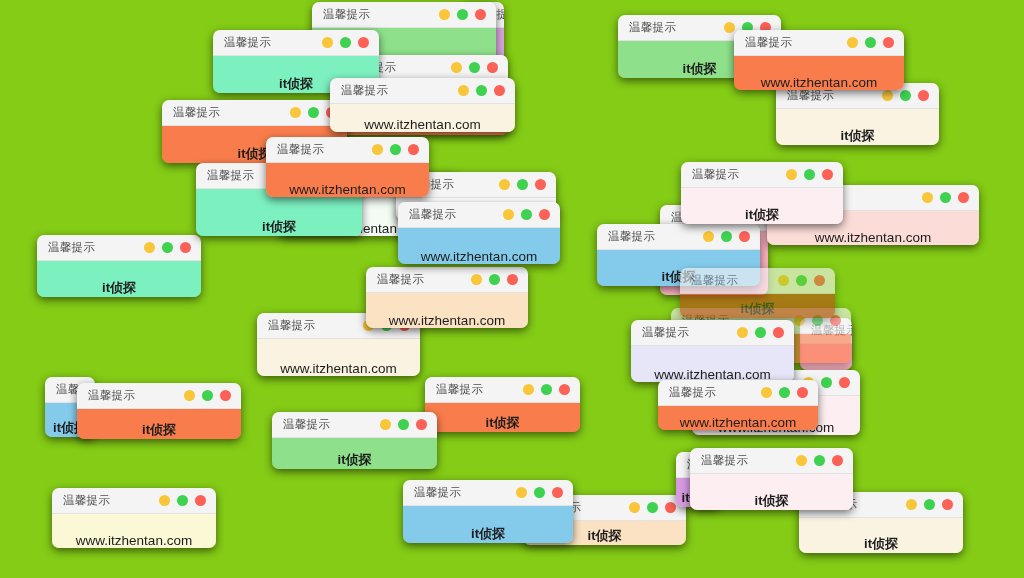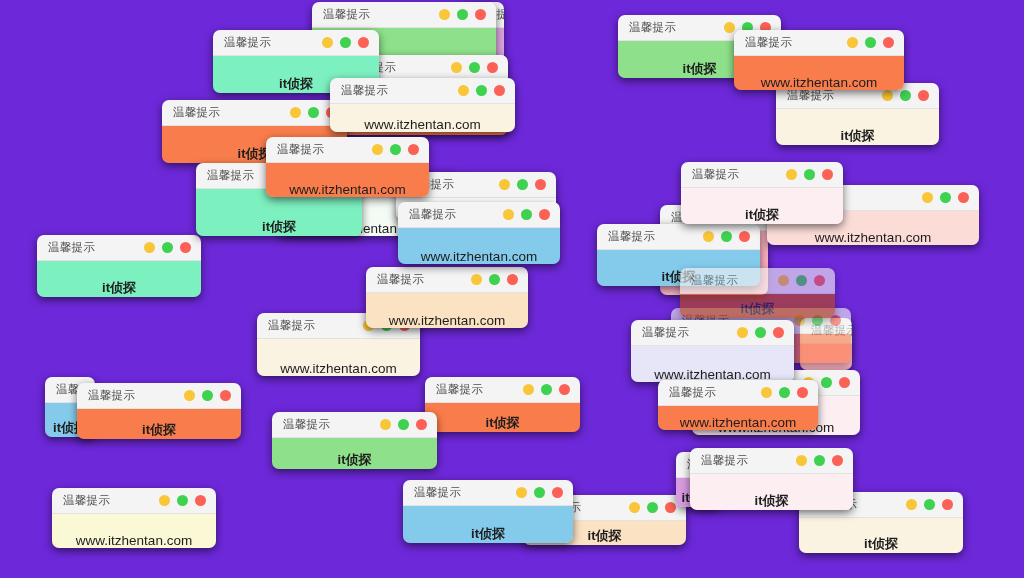--- a/index.html
+++ b/index.html
@@ -4,21 +4,21 @@
 <style>
   html, body {
     margin: 0;
     padding: 0;
     background: #000000;
   }
   #stage {
     position: relative;
     width: 1024px;
     height: 578px;
-    background: #6d28d9;
+    background: #84cc16;
     overflow: hidden;
     font-family: "Liberation Sans", "DejaVu Sans", sans-serif;
   }
   .win {
     position: absolute;
     border-radius: 7px;
     overflow: hidden;
     box-shadow: 0 3px 9px rgba(0,0,0,0.55);
     box-sizing: border-box;
   }

